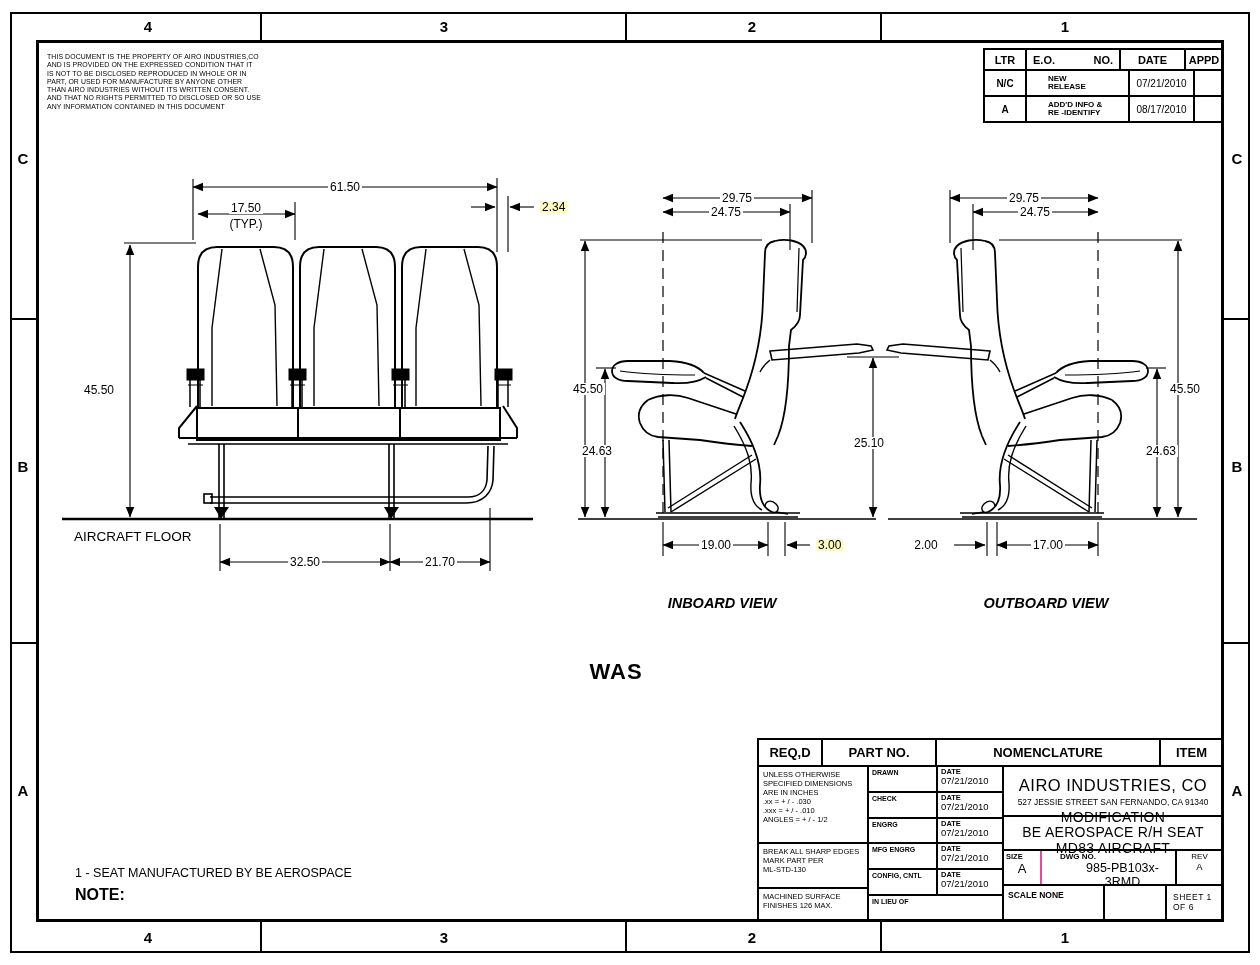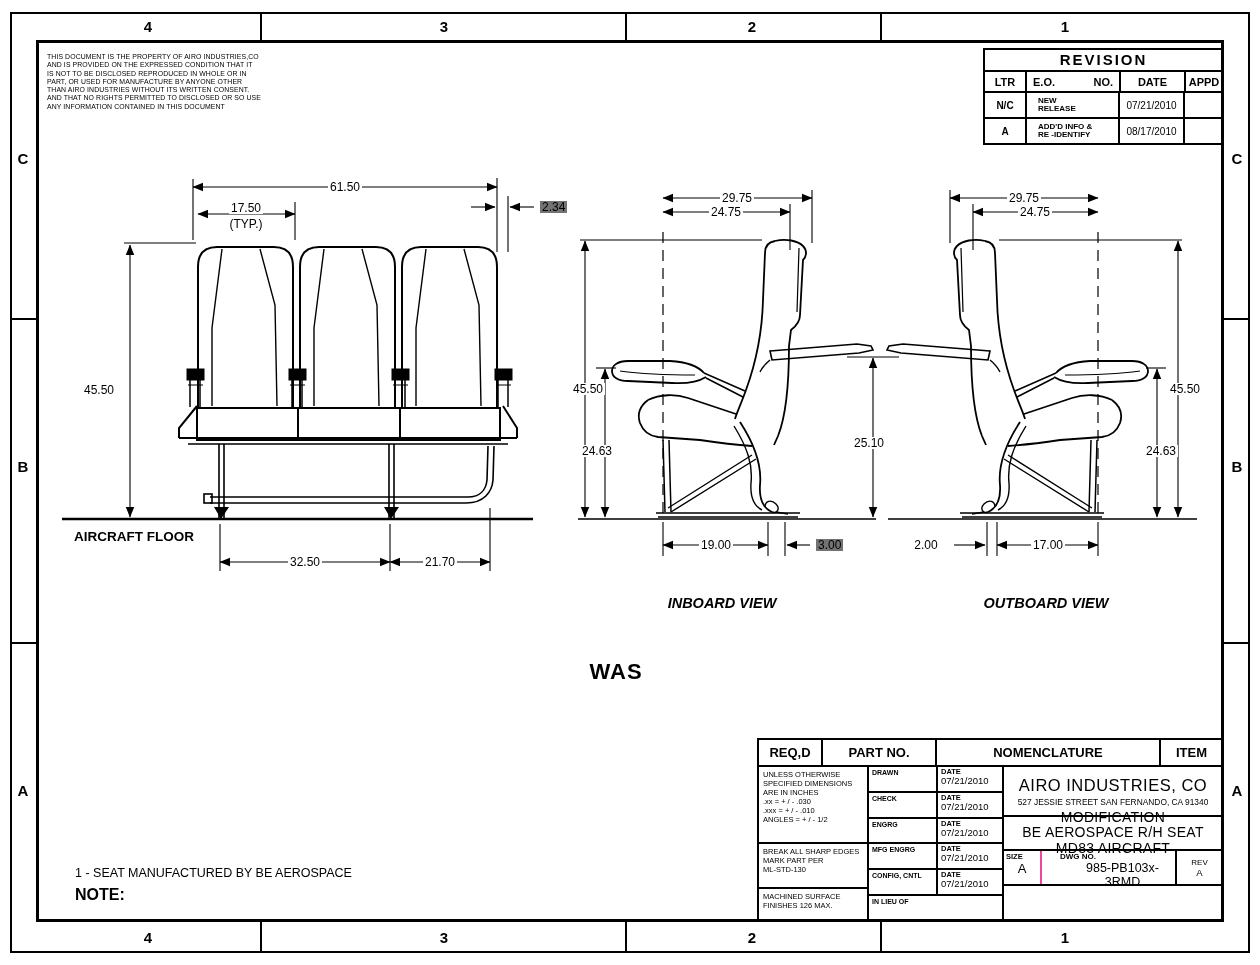--- a/index.html
+++ b/index.html
@@ -5,35 +5,35 @@
   html,body{margin:0;padding:0;background:#fff;}
   body{width:1260px;height:965px;position:relative;font-family:"Liberation Sans",sans-serif;color:#000;overflow:hidden;}
   .abs{position:absolute;box-sizing:border-box;}
   .frame-outer{left:10px;top:12px;width:1240px;height:941px;border:2px solid #000;}
   .frame-inner{left:36px;top:40px;width:1188px;height:882px;border:3px solid #000;}
   .zdiv{background:#000;position:absolute;}
   .zone{position:absolute;font-weight:bold;font-size:15px;transform:translate(-50%,-50%);line-height:1;}
   .prop{left:47px;top:53px;width:270px;font-size:6.9px;line-height:8.3px;letter-spacing:.1px;}
   svg.draw{position:absolute;left:0;top:0;pointer-events:none;}
   .dim{position:absolute;font-size:12px;line-height:1;background:#fff;padding:0 2px;white-space:nowrap;transform:translate(-50%,-50%);}
-  .dim-l{position:absolute;font-size:12px;line-height:1;background:#737373;padding:0 2px;white-space:nowrap;transform:translate(0,-50%);}
+  .dim-l{position:absolute;font-size:12px;line-height:1;background:#fef9c3;padding:0 2px;white-space:nowrap;transform:translate(0,-50%);}
   .viewlbl{position:absolute;font-size:14.5px;font-weight:bold;font-style:italic;transform:translate(-50%,-50%);white-space:nowrap;background:#fff;padding:0 3px;}
-  .floorlbl{position:absolute;left:74px;top:529px;font-size:13.5px;font-weight:bold;white-space:nowrap;}
+  .floorlbl{position:absolute;left:74px;top:529px;font-size:13.5px;font-weight:normal;white-space:nowrap;}
   .waslbl{position:absolute;left:616px;top:672px;font-size:22px;font-weight:bold;transform:translate(-50%,-50%);letter-spacing:1px;}
   .noteitem{position:absolute;left:75px;top:866px;font-size:12.5px;white-space:nowrap;}
   .notehead{position:absolute;left:75px;top:886px;font-size:16px;font-weight:bold;white-space:nowrap;}
 
   
   .rev{left:983px;top:48px;width:241px;border:2.5px solid #000;}
   .rev .t{height:20px;border-bottom:2.5px solid #000;text-align:center;font-weight:bold;font-size:15px;letter-spacing:2px;line-height:19px;}
   .rev .hd{display:flex;height:19px;border-bottom:2.5px solid #000;font-weight:bold;font-size:11px;}
   .rev .row{display:flex;height:24px;border-bottom:2.5px solid #000;font-size:9px;}
   .rev .row:last-child{border-bottom:none;}
   .rev .c1{width:40px;border-right:2.5px solid #000;display:flex;align-items:center;justify-content:center;}
-  .rev .c2{width:80px;border-right:2.5px solid #000;display:flex;flex-direction:column;justify-content:center;padding-left:11px;}
+  .rev .c2{width:80px;border-right:2.5px solid #000;display:flex;flex-direction:column;justify-content:center;padding-left:21px;}
   .rev .c3{width:63px;border-right:2.5px solid #000;display:flex;align-items:center;justify-content:center;}
   .rev .c4{flex:1;display:flex;align-items:center;justify-content:center;}
   .rev .hd .c2{flex-direction:row;align-items:center;justify-content:space-between;padding:0 6px;}
   .rev .hd .c1,.rev .hd .c3,.rev .hd .c4{font-size:11px;}
   .rev .row .c1{font-size:10px;font-weight:bold;}
   .rev .row .c3{font-size:10px;}
   .rev .eoline{font-size:8px;line-height:8.5px;font-weight:bold;}
 
   
   .tb{left:757px;top:738px;width:467px;height:184px;border:2.5px solid #000;font-size:8px;}
@@ -62,21 +62,21 @@
   .colR .company .caddr{font-size:8.4px;font-stretch:condensed;margin-top:2px;}
   .colR .title3{height:32px;border-bottom:2px solid #000;display:flex;flex-direction:column;align-items:center;justify-content:center;font-size:14px;line-height:15.5px;letter-spacing:.3px;}
   .colR .sizerow{height:33px;border-bottom:2px solid #000;display:flex;}
   .colR .sizerow .size{width:36px;border-right:2px solid #ec4899;display:flex;flex-direction:column;align-items:center;}
   .colR .sizerow .size .sl{font-weight:bold;font-size:7.5px;align-self:flex-start;padding:1px 0 0 2px;}
   .colR .sizerow .size .sv{font-size:13px;}
   .colR .sizerow .dwg{flex:1;border-right:2px solid #000;display:flex;flex-direction:column;}
   .colR .sizerow .dwg .dl2{font-weight:bold;font-size:8px;padding:1px 0 0 18px;}
   .colR .sizerow .dwg .dv2{font-size:12.5px;text-align:center;margin-left:28px;}
   .colR .sizerow .rev2{width:45px;display:flex;flex-direction:column;align-items:center;}
-  .colR .sizerow .rev2 .rl{font-size:8px;padding-top:7px;}
+  .colR .sizerow .rev2 .rl{font-size:8px;padding-top:1px;}
   .colR .sizerow .rev2 .rv{font-size:9.5px;}
   .colR .scalerow{flex:1;display:flex;}
   .colR .scalerow .scale{width:95px;border-right:2px solid #000;font-weight:bold;font-size:8.5px;padding:4px 0 0 4px;}
   .colR .scalerow .blank{width:60px;border-right:2px solid #000;}
   .colR .scalerow .sheet{flex:1;font-size:8.5px;padding:6px 0 0 6px;letter-spacing:.5px;}
 </style>
 </head>
 <body>
 
 <div class="abs frame-outer"></div>
@@ -112,21 +112,20 @@
   <div>THIS DOCUMENT IS THE PROPERTY OF AIRO INDUSTRIES,CO</div>
   <div>AND IS PROVIDED ON THE EXPRESSED CONDITION THAT IT</div>
   <div>IS NOT TO BE DISCLOSED REPRODUCED IN WHOLE OR IN</div>
   <div>PART, OR USED FOR MANUFACTURE BY ANYONE OTHER</div>
   <div>THAN AIRO INDUSTRIES WITHOUT ITS WRITTEN CONSENT.</div>
   <div>AND THAT NO RIGHTS PERMITTED TO DISCLOSED OR SO USE</div>
   <div>ANY INFORMATION CONTAINED IN THIS DOCUMENT</div>
 </div>
 
 <div class="abs rev">
-  <div class="t">REVISION</div>
   <div class="hd">
     <div class="c1">LTR</div>
     <div class="c2">
       <span>E.O.</span>
       <span>NO.</span>
     </div>
     <div class="c3">DATE</div>
     <div class="c4">APPD</div>
   </div>
   <div class="row">
@@ -399,15 +398,20 @@
         </div>
         <div class="dwg">
           <div class="dl2">DWG NO.</div>
           <div class="dv2">985-PB103x-3RMD</div>
         </div>
         <div class="rev2">
           <div class="rl">REV</div>
           <div class="rv">A</div>
         </div>
       </div>
+      <div class="scalerow">
+        <div class="scale">SCALE NONE</div>
+        <div class="blank"></div>
+        <div class="sheet">SHEET 1 OF 6</div>
+      </div>
     </div>
   </div>
 </div>
 
 </body></html>

